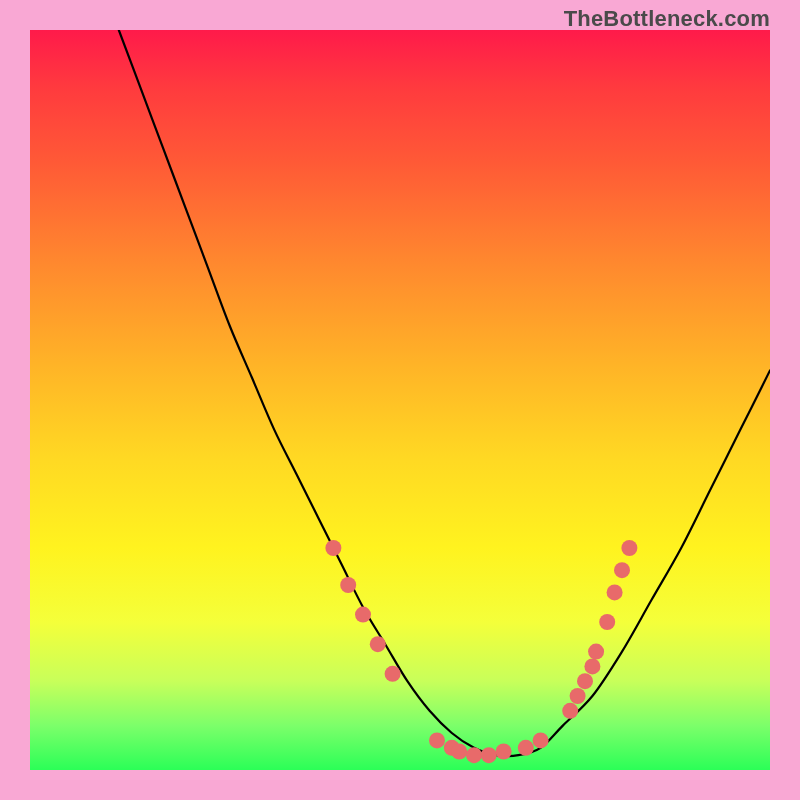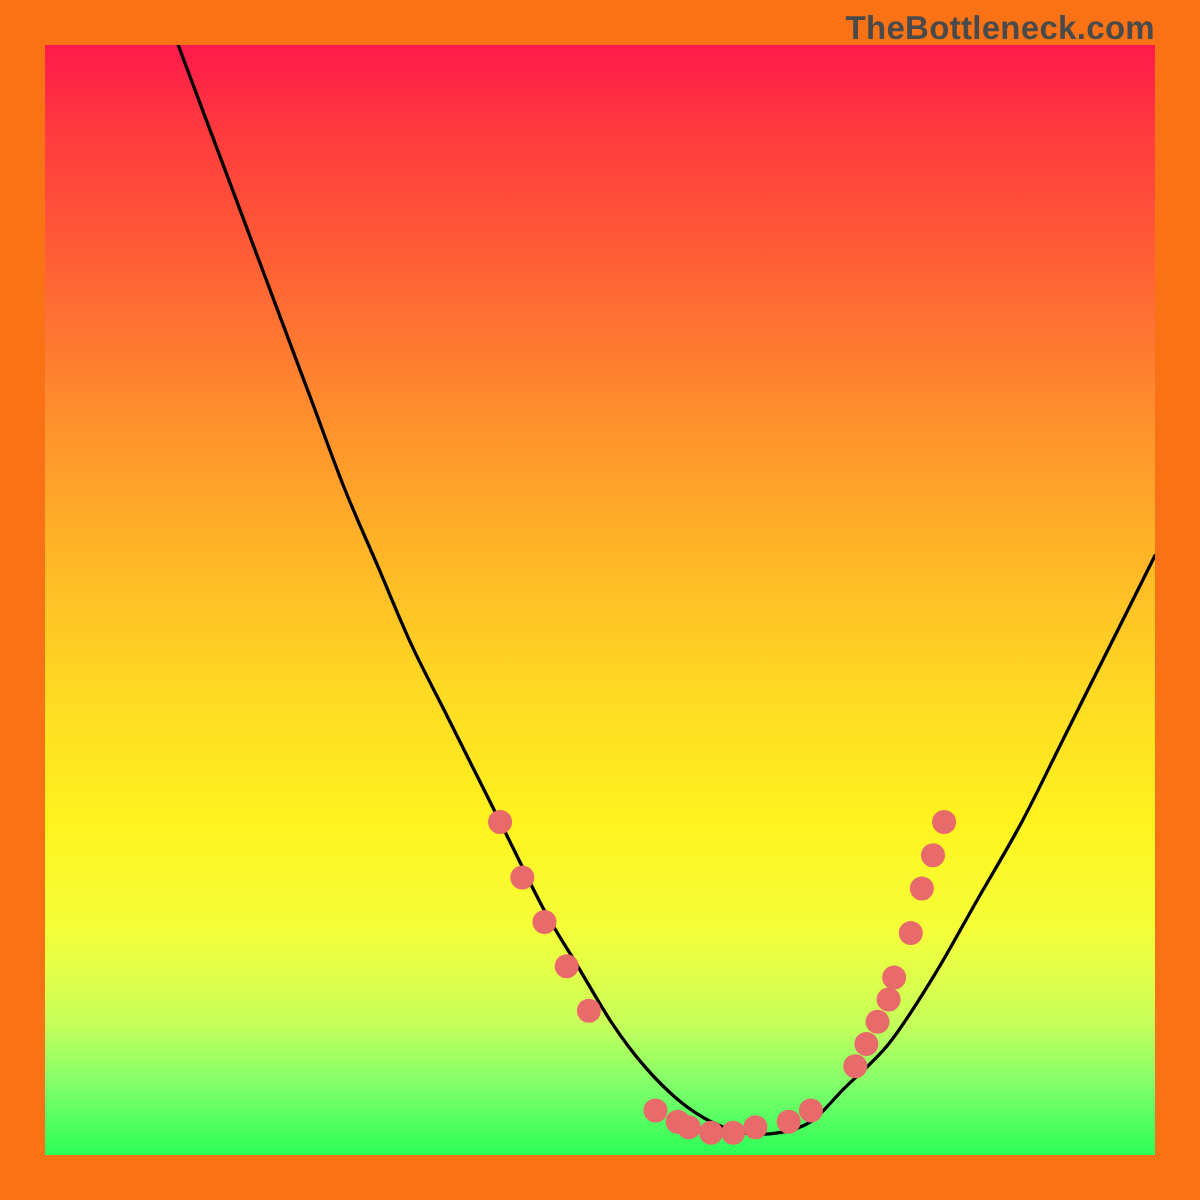--- a/index.html
+++ b/index.html
@@ -10,21 +10,21 @@
     background: #000;
     overflow: hidden;
     font-family: Arial, Helvetica, sans-serif;
   }
   .frame {
     position: absolute;
     left: 0;
     top: 0;
     width: 800px;
     height: 800px;
-    background: #f97316;
+    background: #f9a8d4;
   }
   .plot-area {
     position: absolute;
     left: 30px;
     top: 30px;
     width: 740px;
     height: 740px;
     
     background: linear-gradient(
       to bottom,

